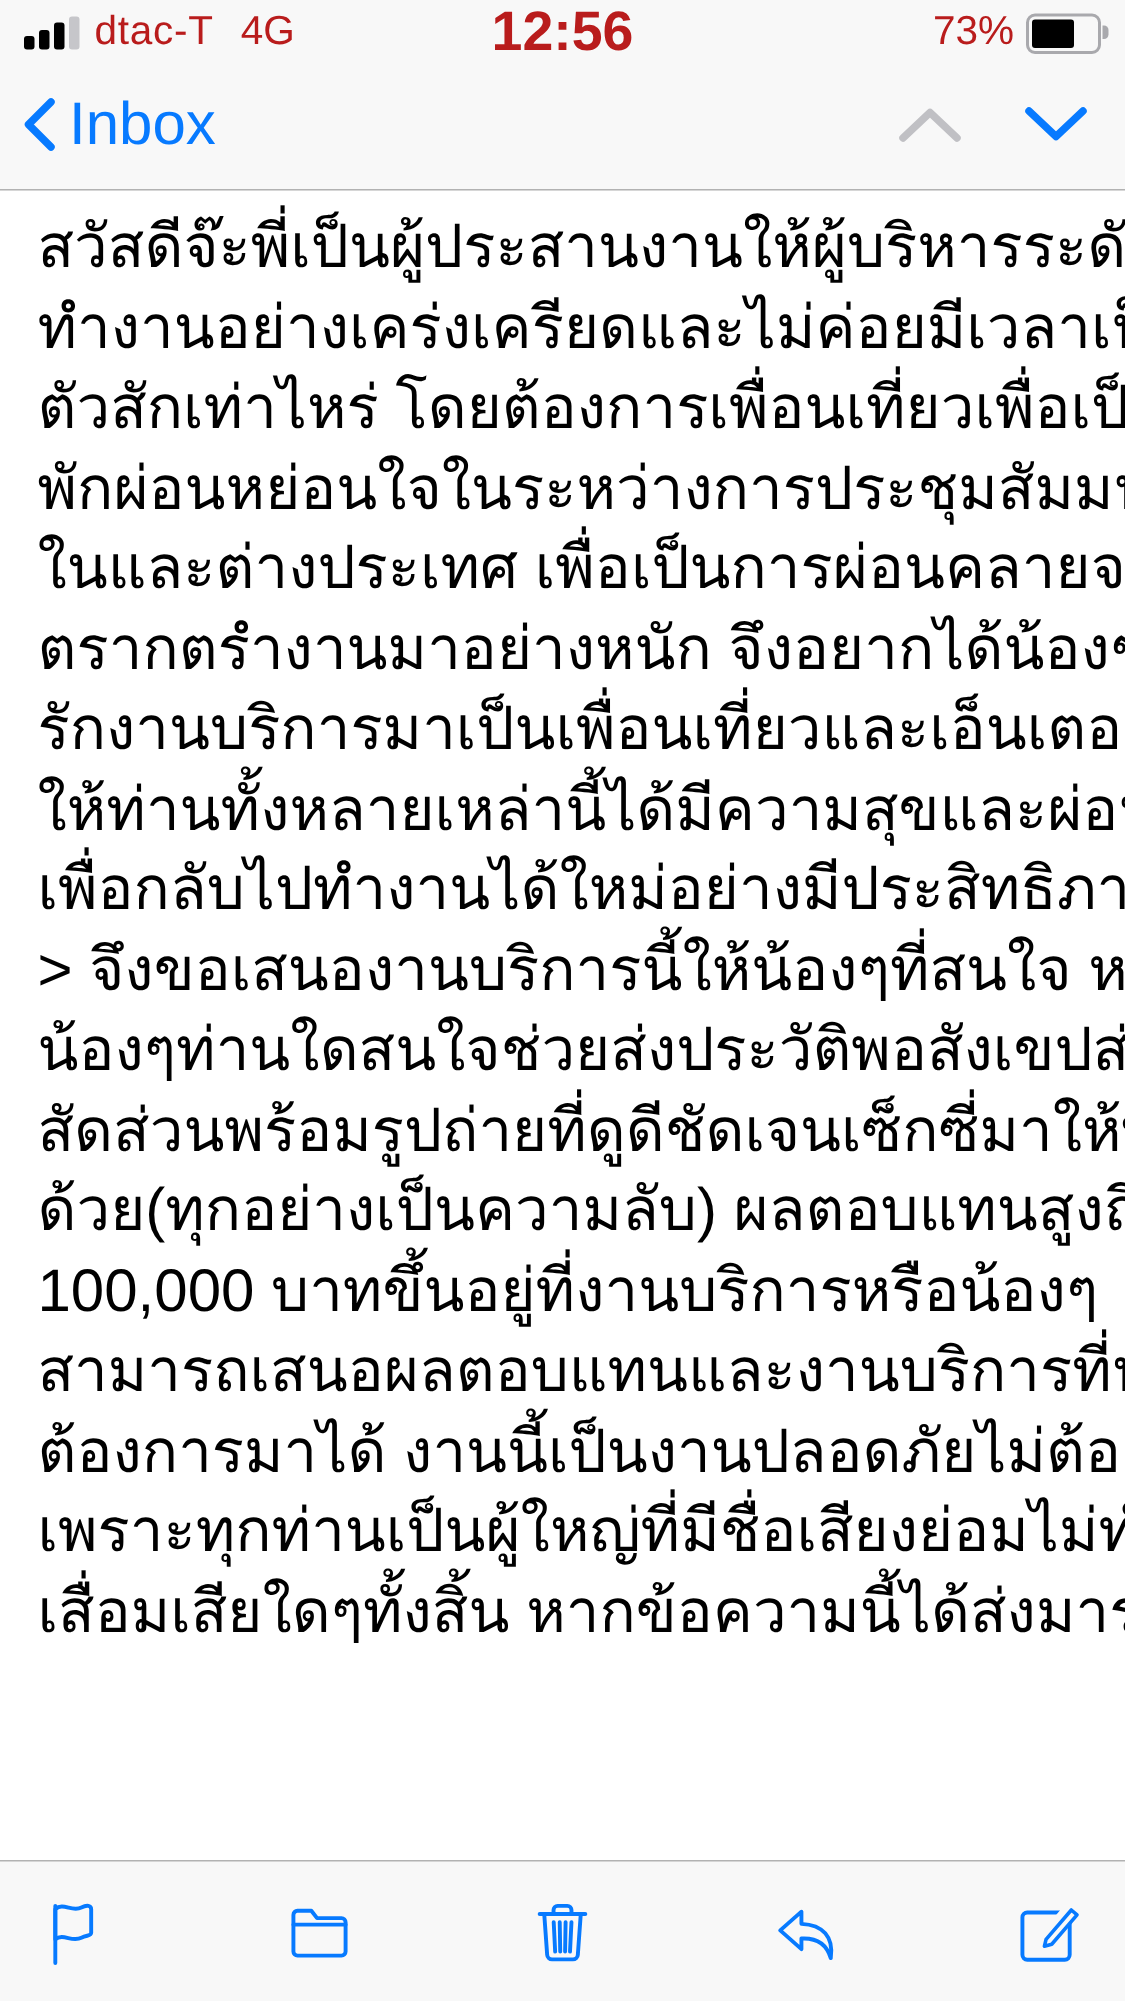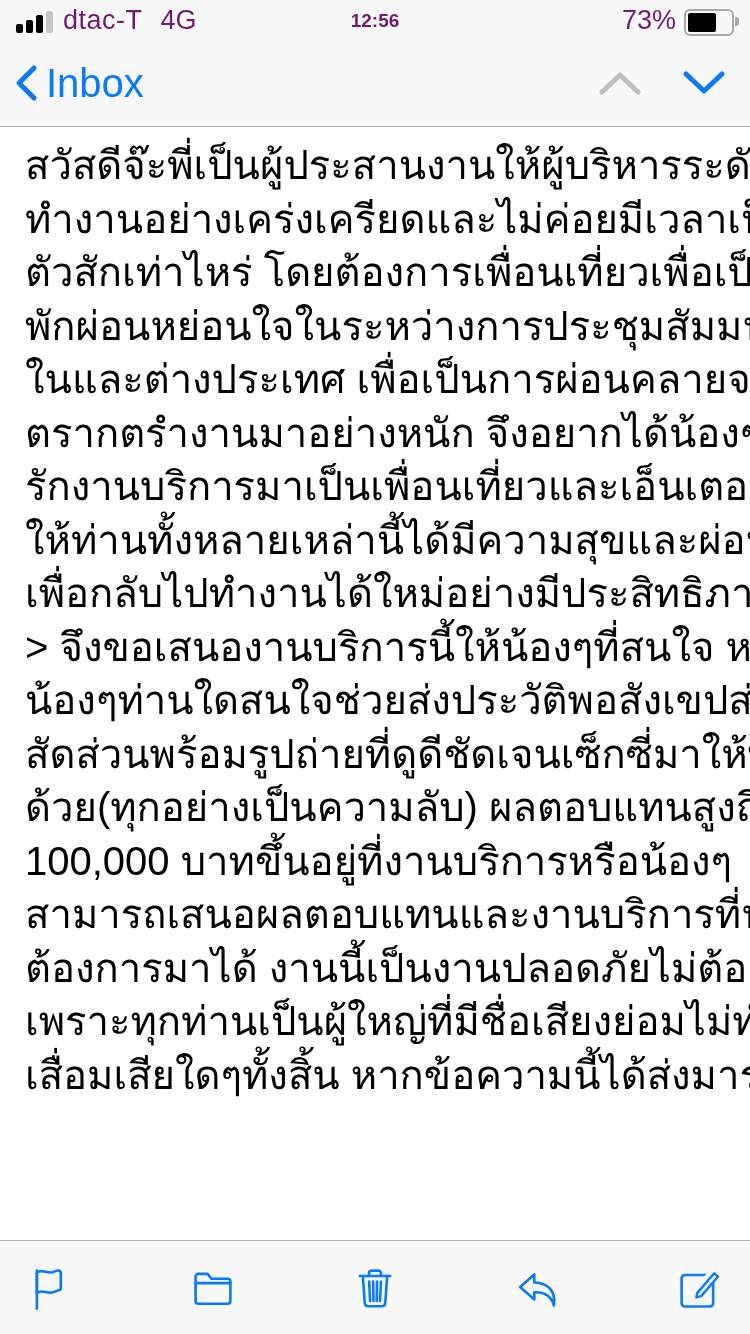--- a/index.html
+++ b/index.html
@@ -13,31 +13,31 @@
   
   .top-bars {
     position:absolute; top:0; left:0; right:0; height:126px;
     background:#f8f8f8;
     border-bottom:1px solid #b2b2b2;
     z-index:2;
   }
   .status-bar {
     position:relative; height:40px;
     display:flex; align-items:center; padding:0 16px;
-    font-size:27px; color:#701a75;
+    font-size:27px; color:#b91c1c;
   }
   .sb-left { display:inline-flex; align-items:center; gap:10px; }
   .signal-bars { display:inline-flex; align-items:flex-end; gap:3px; height:24px; padding-top:2px; }
   .sigbar { width:7px; border-radius:2px; background:#000; display:inline-block; }
   .sigbar.empty { background:#c6c6ca; }
   .sb-carrier { letter-spacing:0.5px; }
   .sb-network { margin-left:8px;text-align:right; }
   .sb-time {
     position:absolute; left:50%; top:0; transform:translateX(-50%);
-    height:40px; line-height:42px; font-size:19px; font-weight:bold;
+    height:40px; line-height:42px; font-size:37px; font-weight:bold;
   }
   .sb-right { margin-left:auto; display:inline-flex; align-items:flex-end; gap:8px; }
   .battery {
     position:relative; width:46px; height:23px;
     border:2px solid #a9a9ad; border-radius:6px; background:transparent;
   }
   .battery .fill {
     position:absolute; left:2px; top:2px; bottom:2px;
     background:#000; border-radius:2px;
   }

